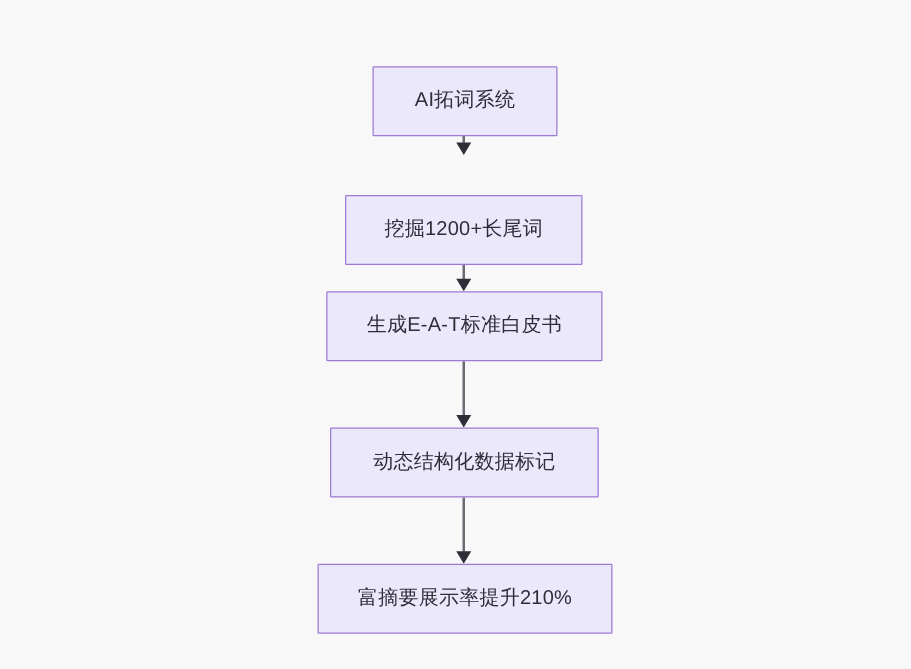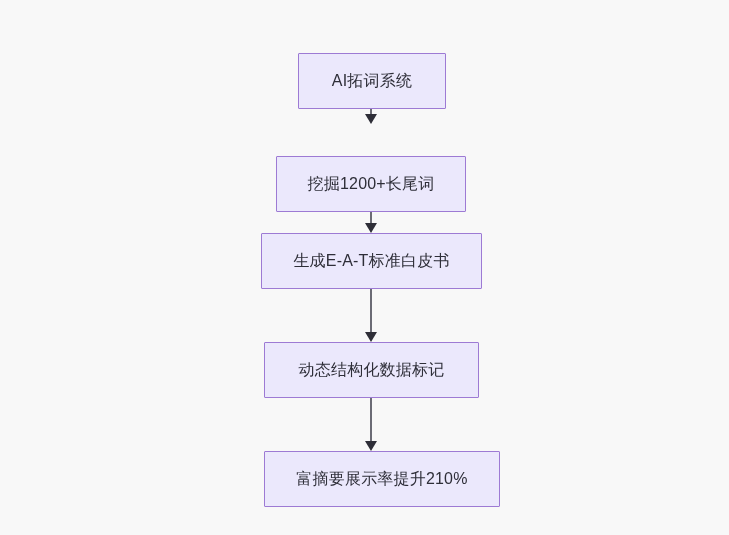--- a/index.html
+++ b/index.html
@@ -88,17 +88,17 @@
   </div>
 
   <div class="flow-node" style="left:264px; top:342px; width:215px; height:56px;">
     <span class="node-label">动态结构化数据标记</span>
   </div>
 
   <div class="flow-node" style="left:261px; top:233px; width:221px; height:56px;">
     <span class="node-label">生成E-A-T标准白皮书</span>
   </div>
 
-  <div class="flow-node" style="left:264px; top:451px; width:236px; height:56px;">
+  <div class="flow-node" style="left:254px; top:451px; width:236px; height:56px;">
     <span class="node-label">富摘要展示率提升210%</span>
   </div>
 
 </div>
 
 </body></html>

